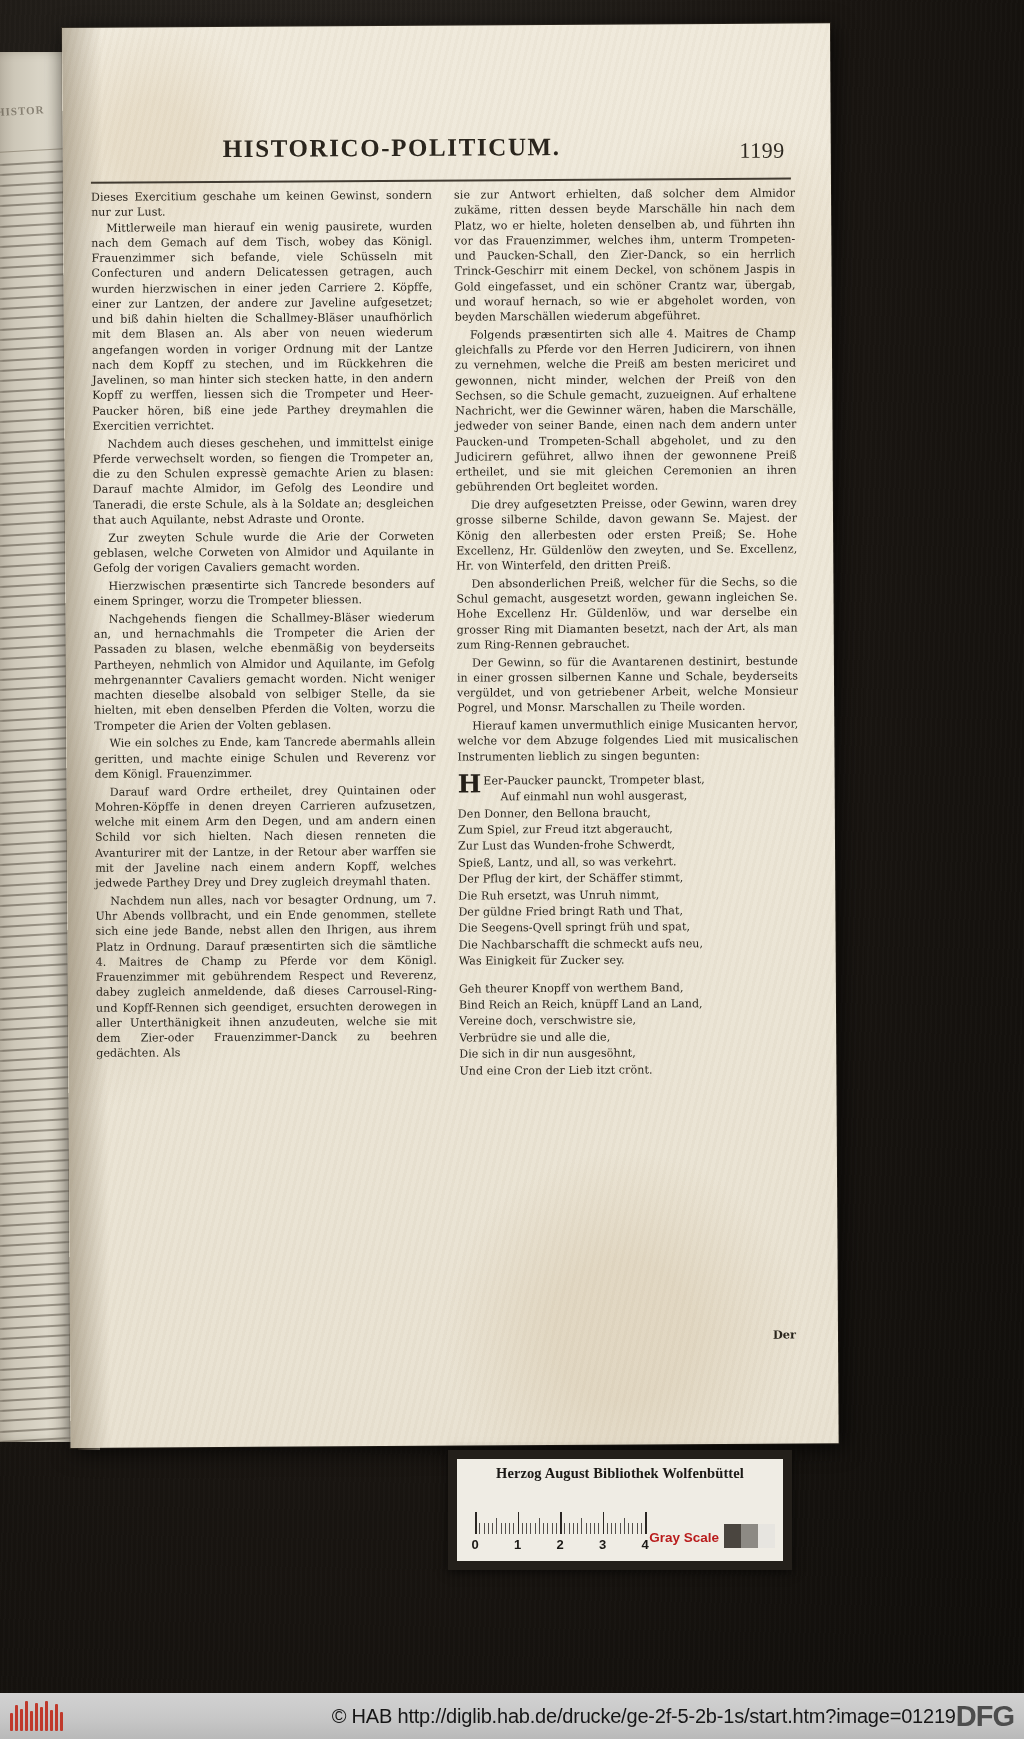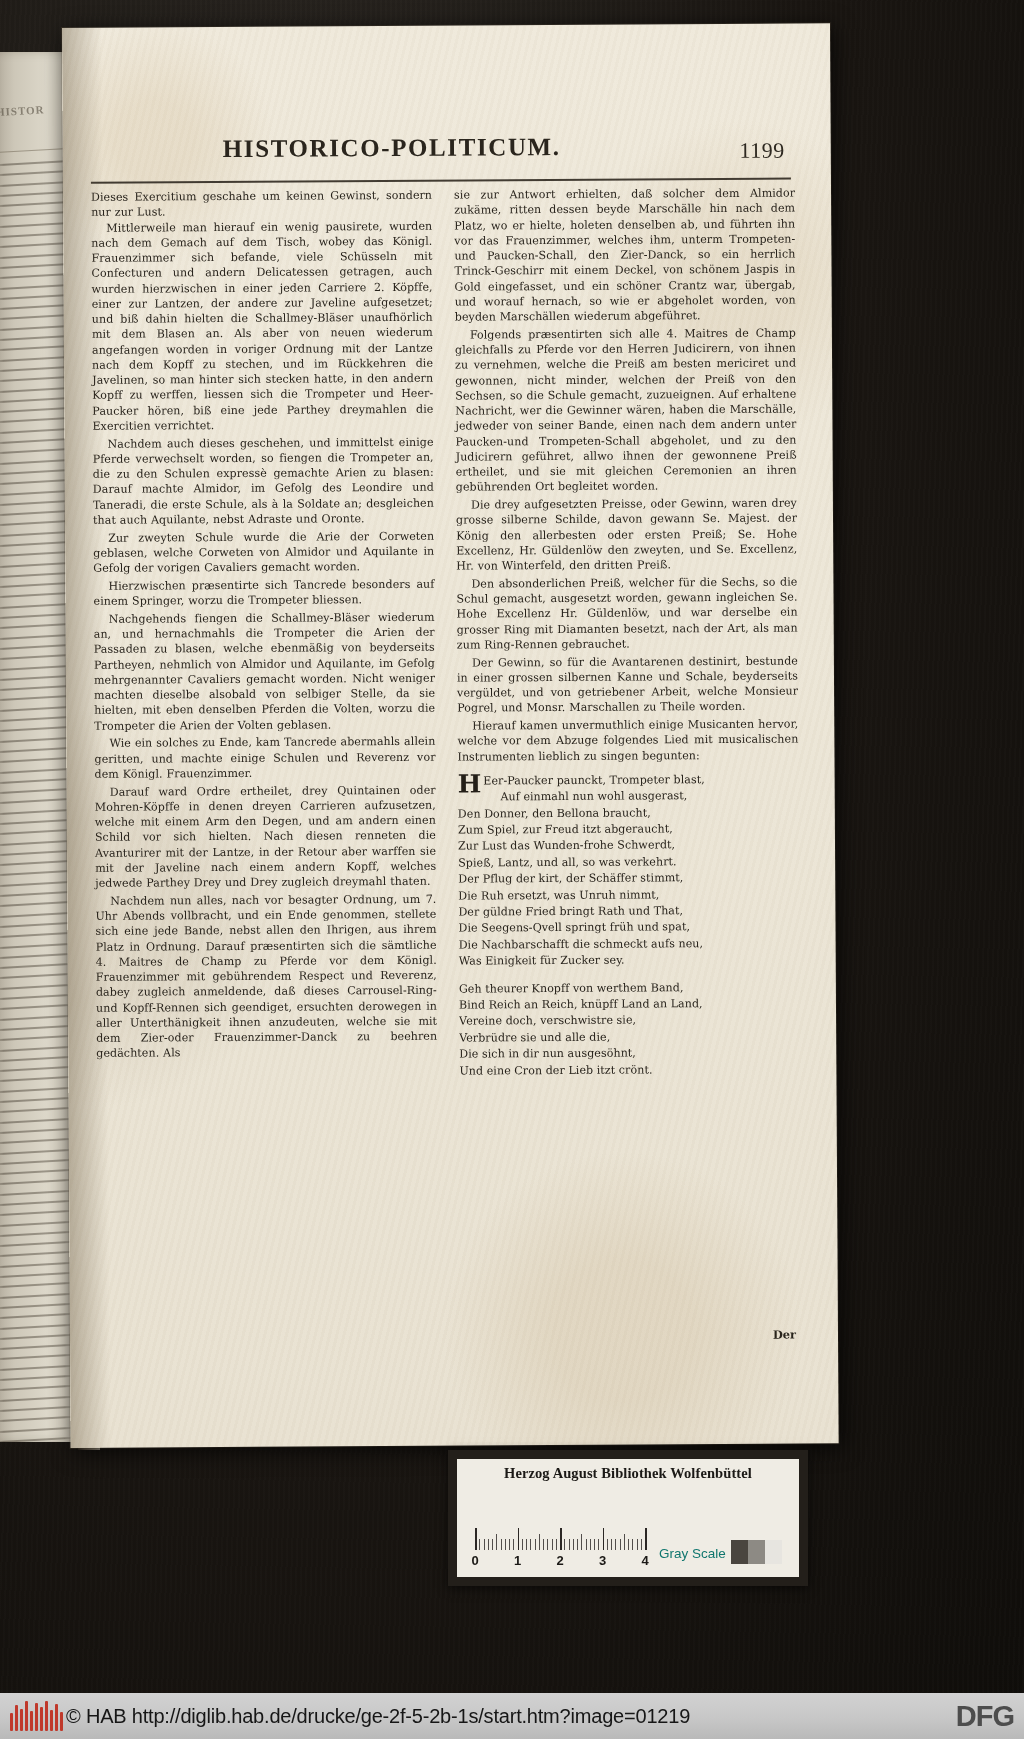--- a/index.html
+++ b/index.html
@@ -146,21 +146,21 @@
   .catchword{
     position:absolute;right:6px;bottom:-26px;
     font-family:"DejaVu Serif",serif;font-size:11.4px;font-weight:600;color:#29241c;
   }
 
   
   #calib{
     position:absolute;left:448px;top:1450px;width:344px;height:120px;
     background:#231f1a;
     box-shadow:0 2px 10px rgba(0,0,0,.6);
-    padding:8px;
+    padding:0;
   }
   #calib .plate{
     position:absolute;left:9px;top:9px;right:9px;bottom:9px;
     background:#efece4;
     display:flex;flex-direction:column;
   }
   #calib .lib{
     text-align:center;
     font-family:"Liberation Serif",serif;
     font-weight:bold;font-size:14.5px;color:#1b1916;
@@ -173,40 +173,40 @@
   #calib .ticks{position:absolute;left:0;top:2px;width:186px;height:23px;}
   #calib .ticks i{
     position:absolute;bottom:0;width:1px;background:#2b2724;
   }
   #calib .nums{
     position:absolute;left:0;top:28px;width:186px;height:18px;
     font-family:"Liberation Sans",sans-serif;font-size:13px;color:#1b1916;font-weight:bold;
   }
   #calib .nums span{position:absolute;transform:translateX(-50%);}
   #calib .gslabel{
-    font-family:"Liberation Sans",sans-serif;font-size:13.5px;color:#0f766e;
-    margin:0 0 16px 6px;white-space:nowrap;
+    font-family:"Liberation Sans",sans-serif;font-size:13.5px;color:#b91c1c;
+    margin:0 0 16px 6px;white-space:nowrap;font-weight:bold;
   }
   #calib .patches{display:flex;margin:0 0 13px 5px;}
   #calib .patches i{display:block;width:17px;height:24px;}
 
   
   #footer{
     position:absolute;left:0;bottom:0;width:1024px;height:46px;
     background:linear-gradient(180deg,#d2d2d2 0%,#c7c7c7 55%,#b9b9b9 100%);
     display:flex;align-items:center;
   }
   #footer .hab-mark{
     width:58px;height:30px;margin-left:8px;flex:none;position:relative;
   }
   #footer .hab-mark i{
     position:absolute;bottom:0;width:3px;background:#c0392b;border-radius:1px;
   }
   #footer .urltext{
-    flex:1;text-align:left;
+    flex:1;text-align:right;
     font-family:"Liberation Sans",sans-serif;
     font-size:20px;color:#161616;letter-spacing:-.2px;white-space:nowrap;
   }
   #footer .dfg{
     margin-right:10px;flex:none;
     font-family:"Liberation Sans",sans-serif;
     font-weight:bold;font-size:29px;color:#4d4d4d;letter-spacing:-1px;
   }
 </style>
 </head>

